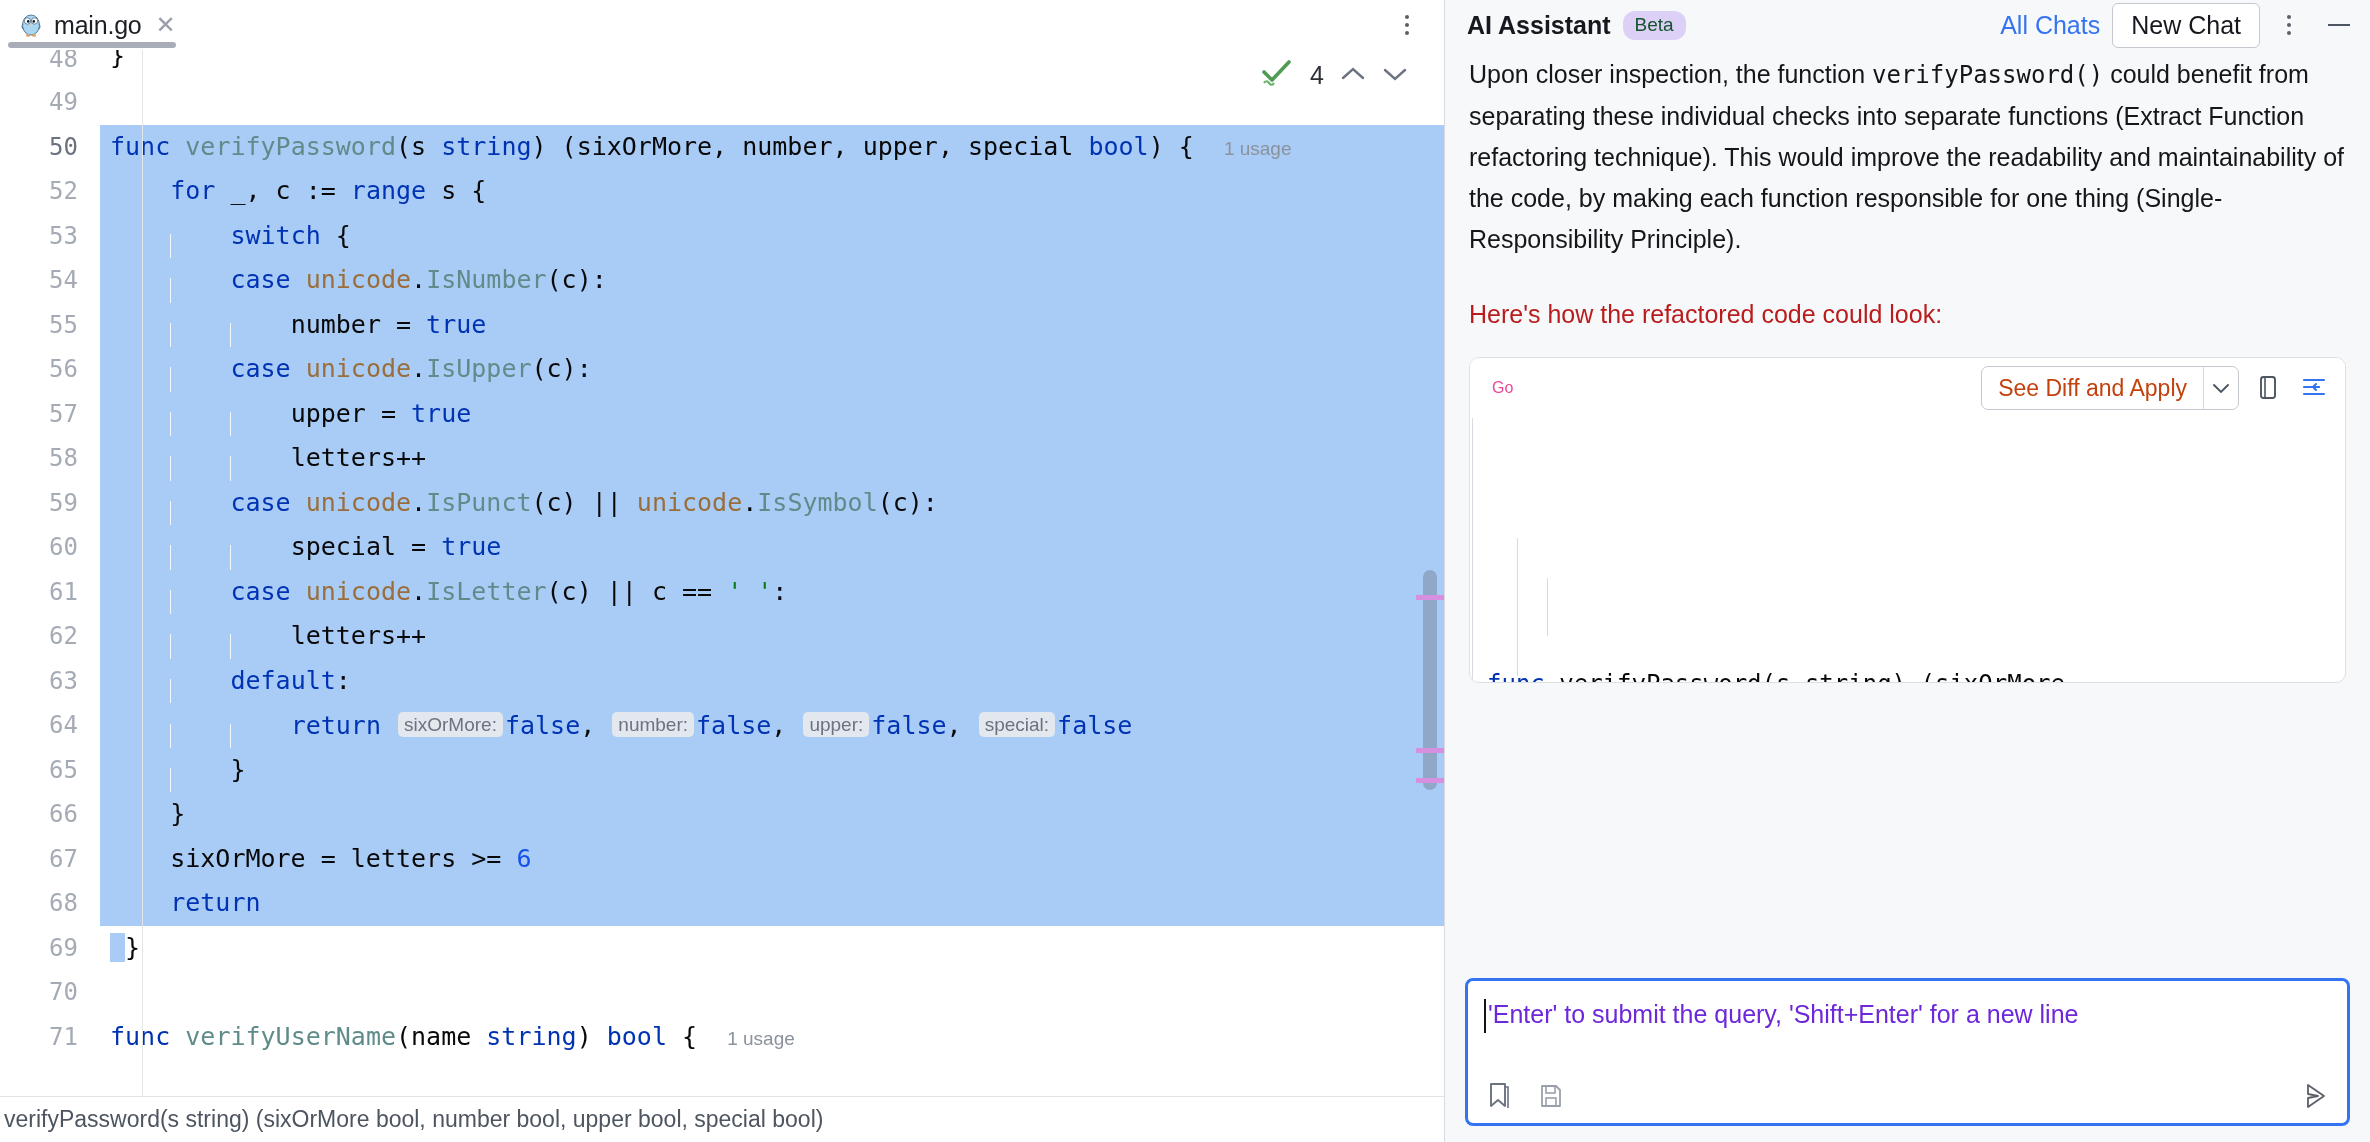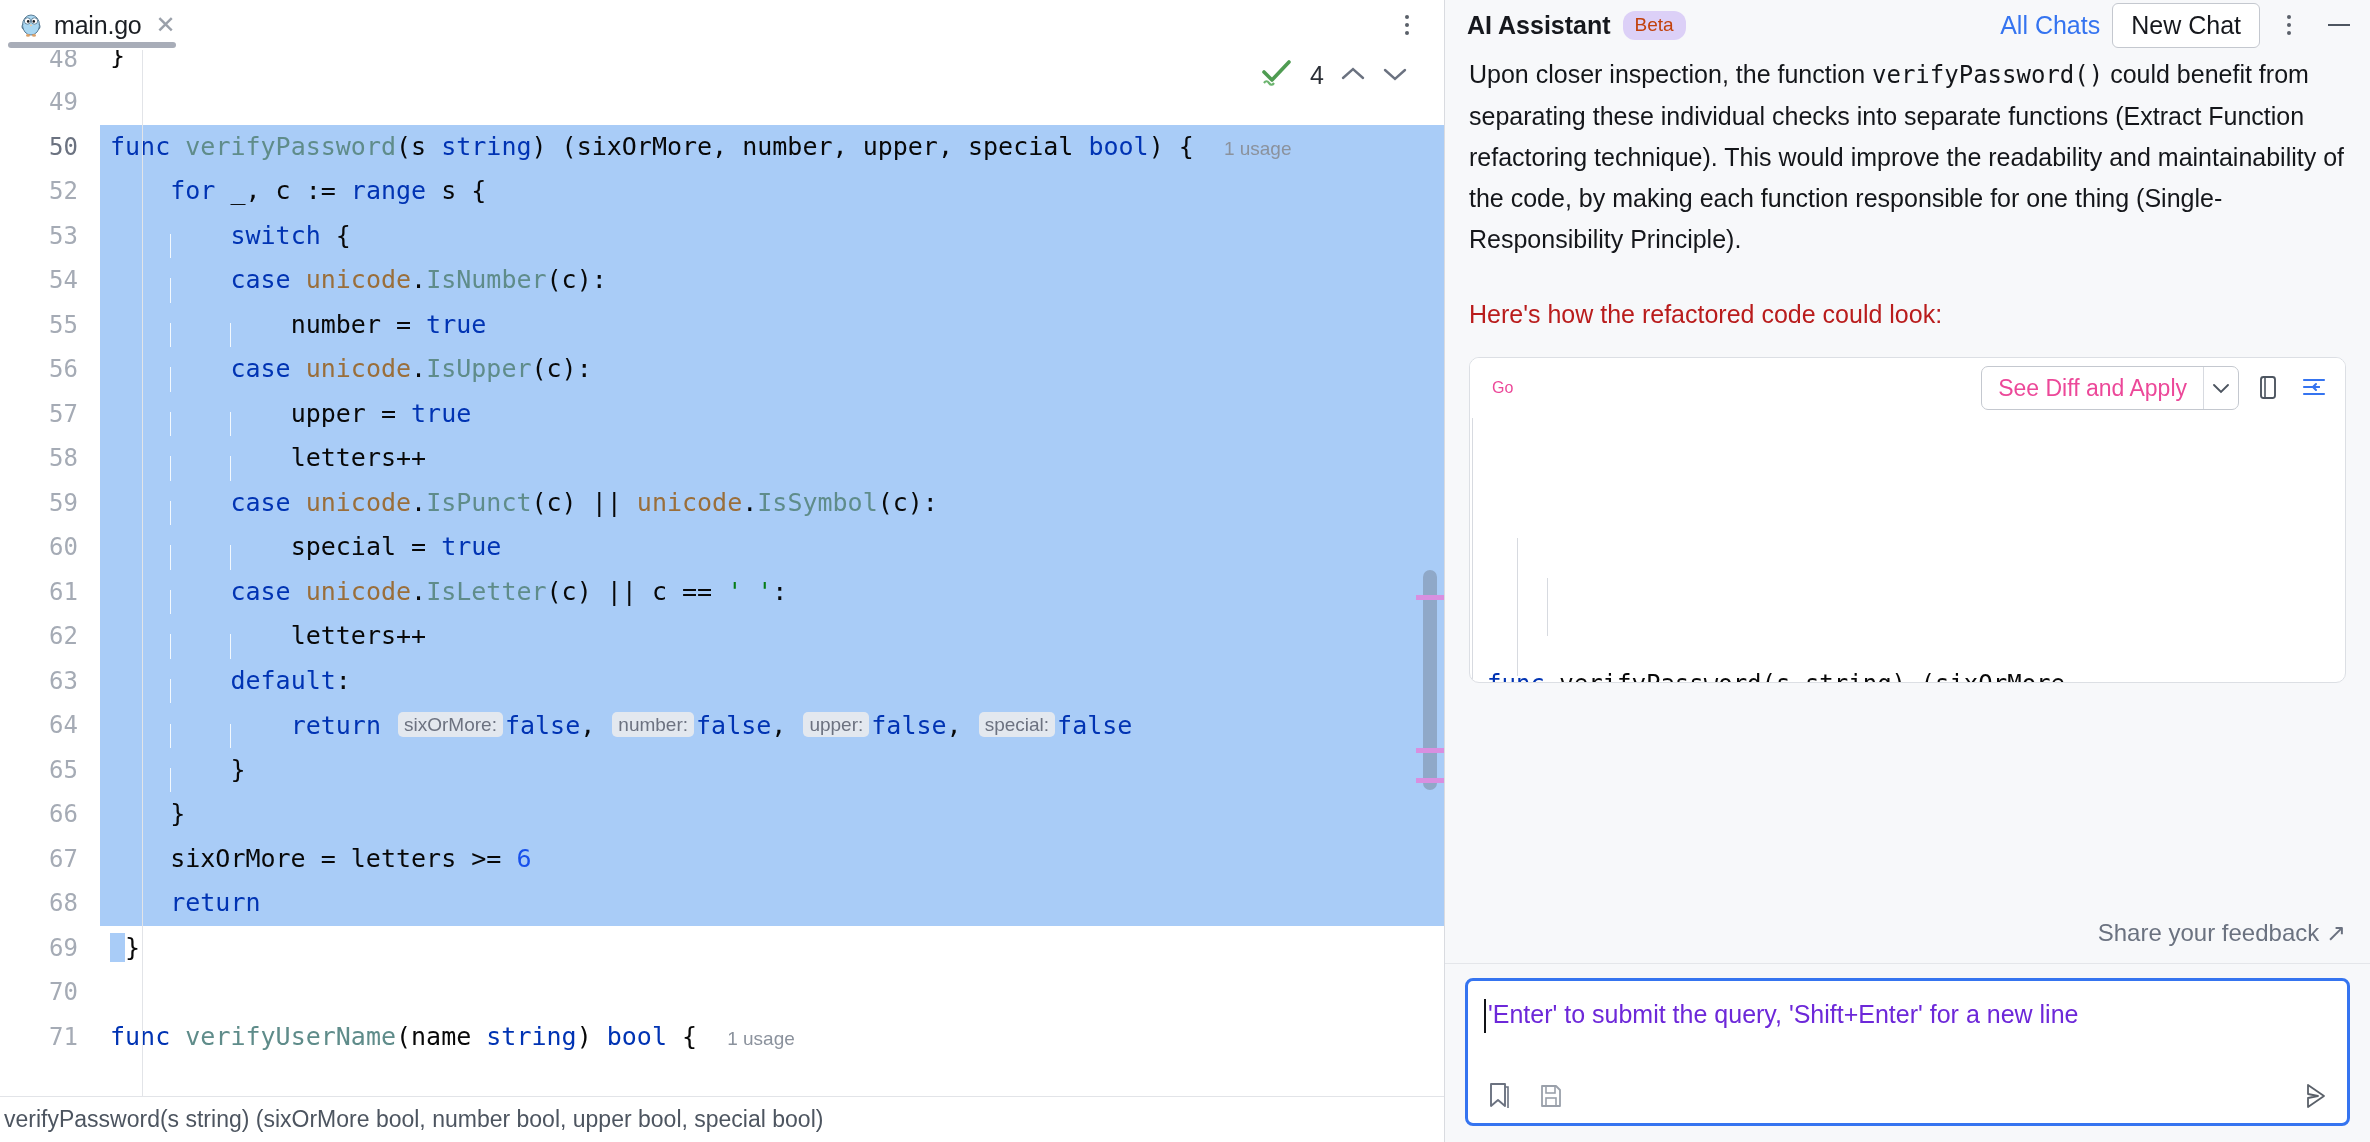--- a/index.html
+++ b/index.html
@@ -231,21 +231,21 @@
     display: flex;
     align-items: center;
     padding: 0 16px 0 22px;
     gap: 12px;
     background: #f7f8fa;
     box-sizing: border-box;
   }
   .ai-title { font-size: 25px; font-weight: bold; color: #16181d; }
   .beta-badge {
     background: #dcd0f7;
-    color: #c2410c;
+    color: #14532d;
     font-size: 19px;
     border-radius: 12px;
     padding: 3px 12px 4px;
   }
   .ai-header-spacer { flex: 1; }
   .all-chats { color: #3574f0; font-size: 25px; cursor: pointer; }
   .new-chat-btn {
     border: 1px solid #c4c8cf;
     background: #ffffff;
     border-radius: 6px;
@@ -309,21 +309,21 @@
     display: flex;
     align-items: stretch;
     border: 1px solid #c4c8cf;
     border-radius: 7px;
     overflow: hidden;
     height: 42px;
     background:#ffffff;
   }
   .cc-apply-label {
     font-size: 23px;
-    color: #ec4899;
+    color: #c2410c;
     padding: 0 16px;
     display: flex; align-items: center;
     cursor: pointer;
   }
   .cc-apply-div { width: 1px; background: #d7dae0; }
   .cc-apply-caret {
     width: 34px;
     display: flex; align-items: center; justify-content: center;
     color: #4d5560; font-size: 19px;
     cursor: pointer;
@@ -645,23 +645,20 @@
           
           
           
           
           
           
         </div>
       </div>
     </div>
 
-    <div class="feedback-row">
-      <span class="feedback-link">Share your feedback ↗</span>
-    </div>
 
     <div class="input-wrap">
       <div class="input-box">
         <span class="caret-bar"></span>
         <span class="ph">'Enter' to submit the query, 'Shift+Enter' for a new line</span>
         <div class="input-footer">
           <span class="ic">
             <svg width="26" height="30" viewBox="0 0 26 30">
               <path d="M5 3 H19 V25 L12 19 L5 25 Z" stroke="#6b7280" stroke-width="1.9" fill="none" stroke-linejoin="round"></path>
               <path d="M19 6 L22 6 L22 27" stroke="#6b7280" stroke-width="1.6" fill="none"></path>

